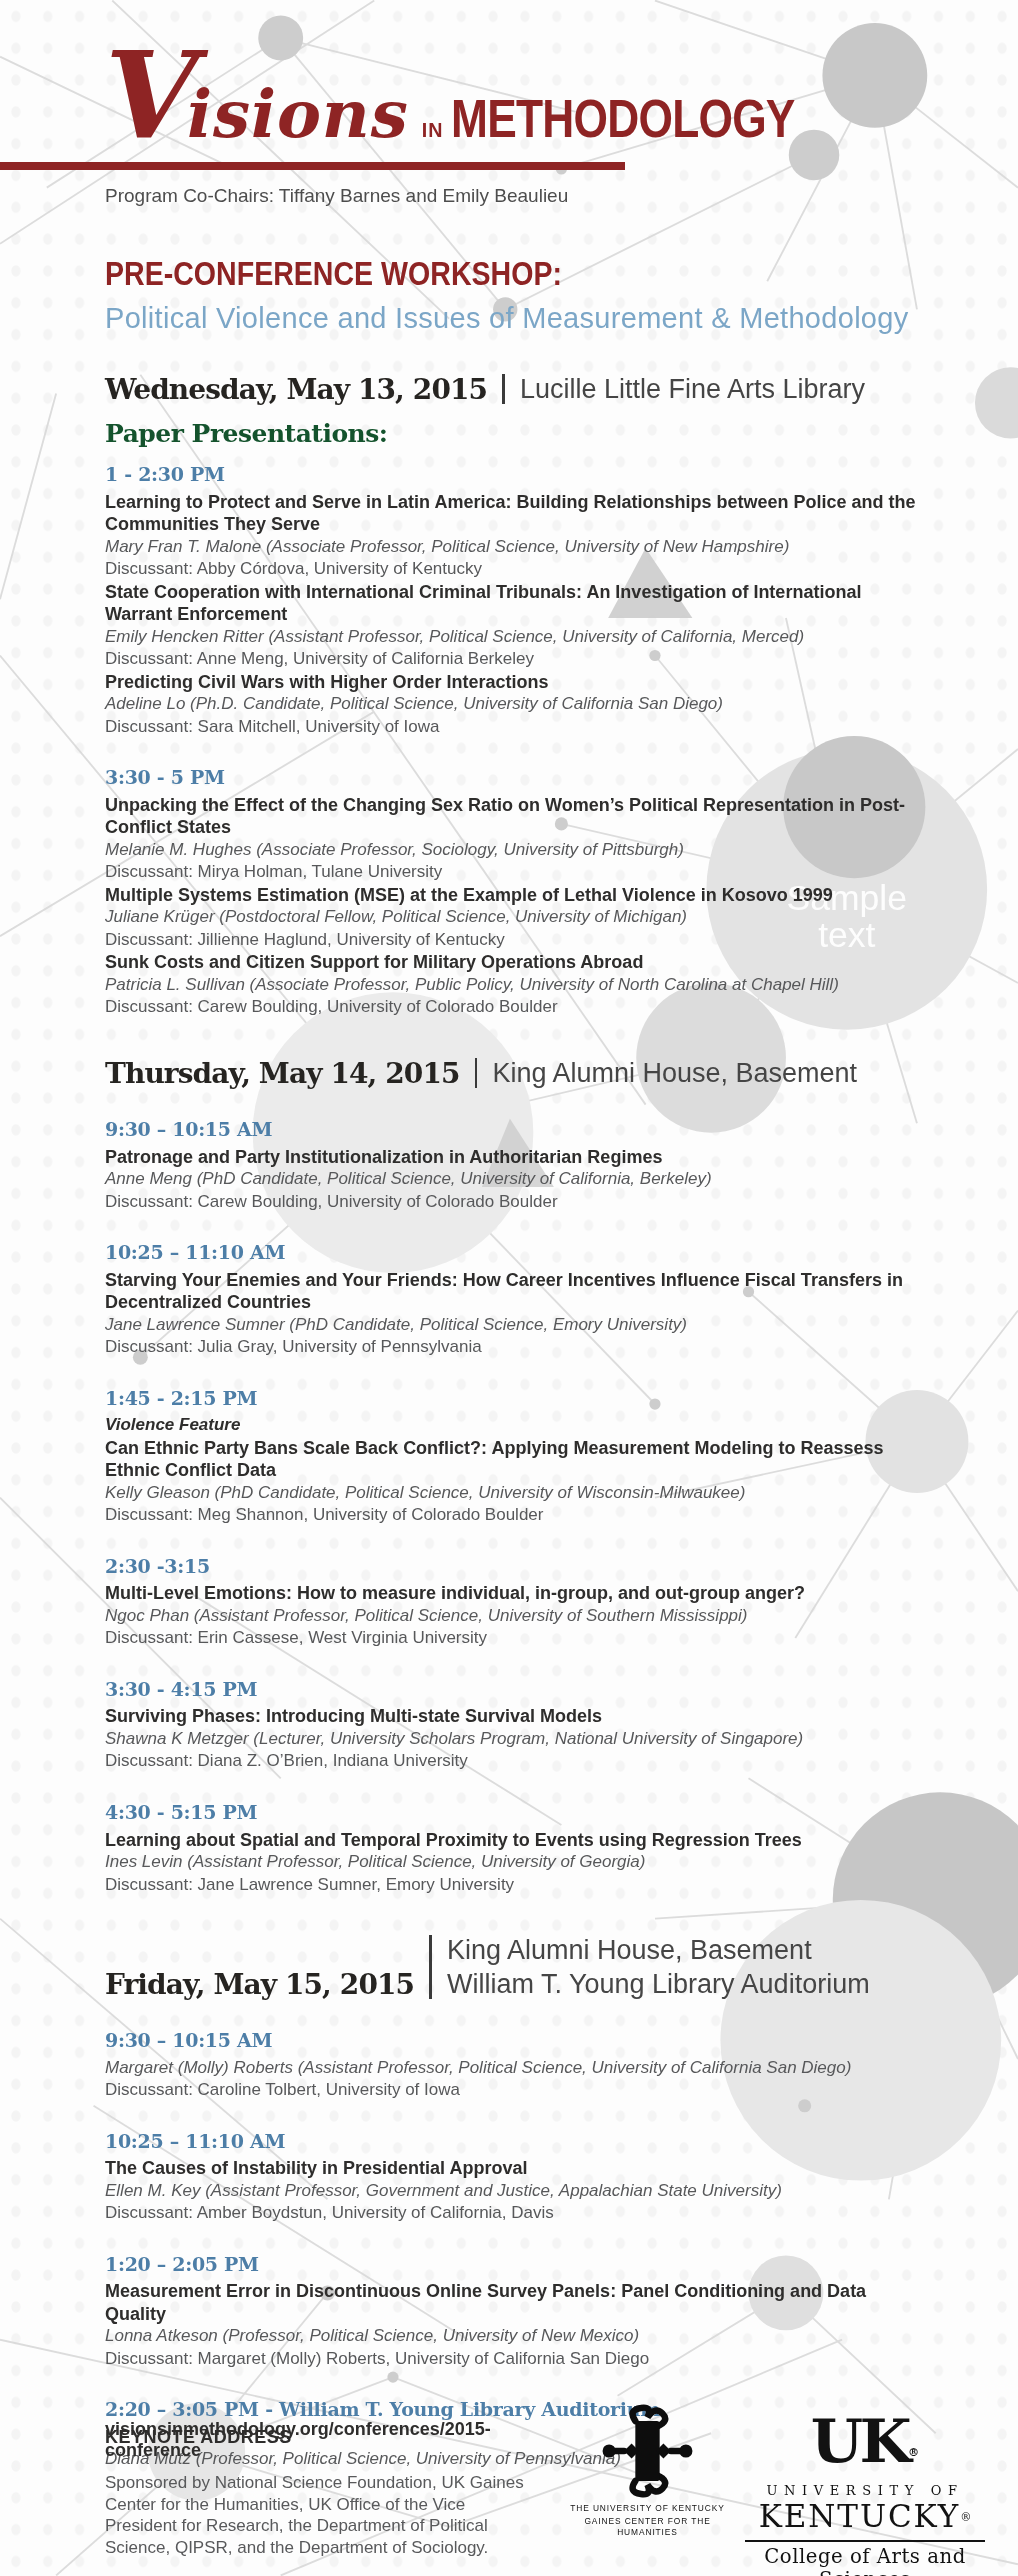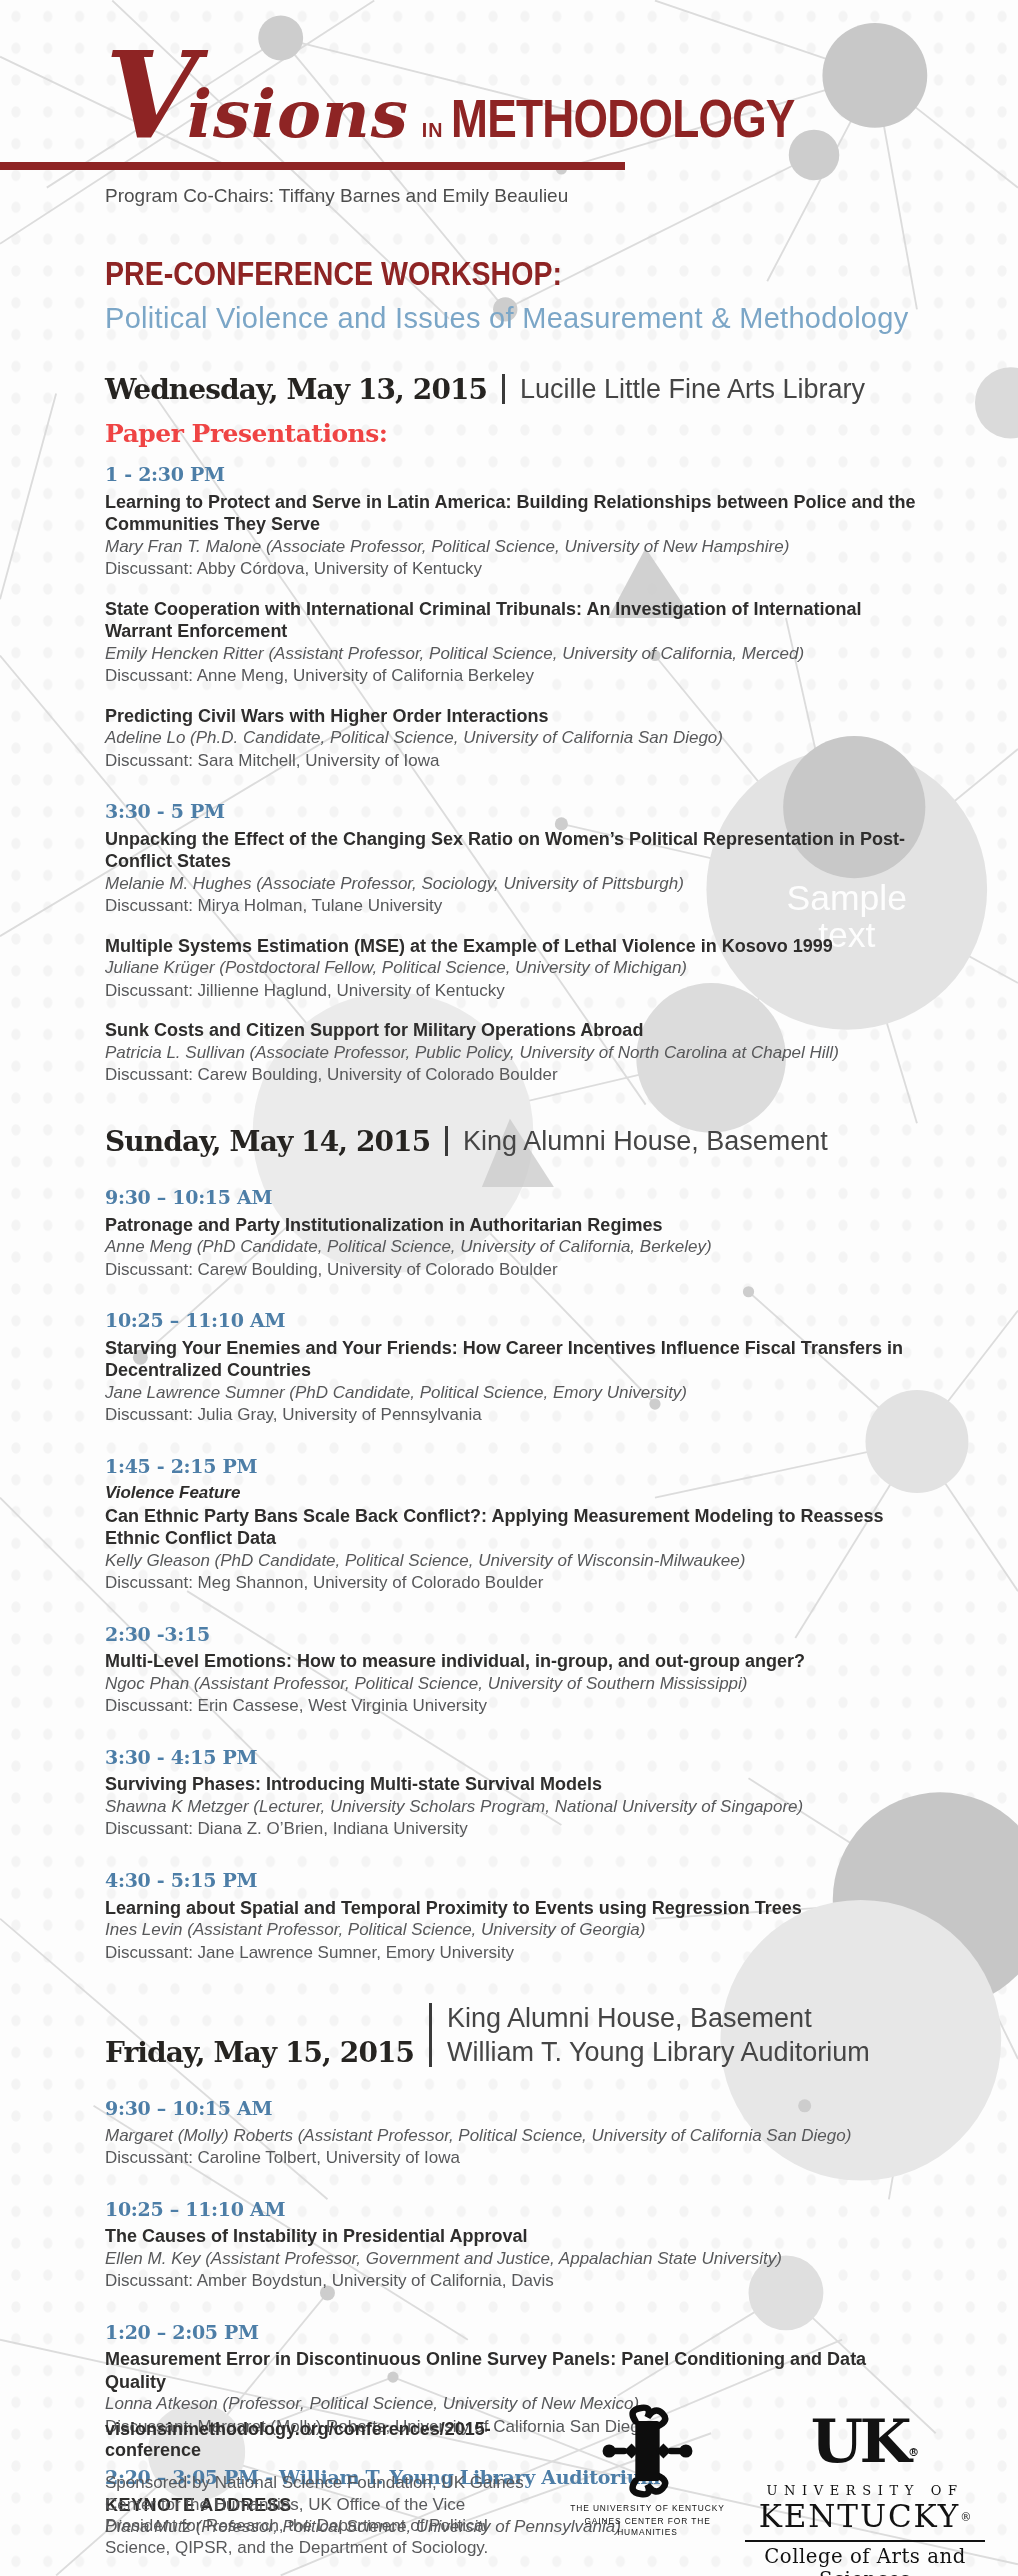--- a/index.html
+++ b/index.html
@@ -22,26 +22,26 @@
 
   
   .wk-label{margin-top:47px;font-size:34px;font-weight:700;color:#8e2424;letter-spacing:0;display:inline-block;transform:scaleX(.84);transform-origin:left;}
   .wk-title{margin-top:9.4px;font-size:29px;color:#7ba6c7;letter-spacing:0.3px;}
 
   
   .day-header{display:flex;align-items:flex-end;margin-top:37px;margin-bottom:13px;}
   .day-date{font-family:"DejaVu Serif",serif;font-weight:700;font-size:28px;color:#262421;letter-spacing:-0.9px;white-space:nowrap;}
   .day-sep{width:2.8px;align-self:stretch;background:#3a3a3a;margin:1.9px 15px;}
   .day-locs{font-size:27px;color:#454545;line-height:34px;}
-  .section-label{font-family:"DejaVu Serif",serif;font-weight:700;font-size:25px;color:#ef4444;margin:3.7px 0 9.4px 0;letter-spacing:-0.5px;}
+  .section-label{font-family:"DejaVu Serif",serif;font-weight:700;font-size:25px;color:#14532d;margin:3.7px 0 9.4px 0;letter-spacing:-0.5px;}
   .session{margin-top:28px;max-width:811px;}
   .session.first{margin-top:15px;}
   .time{font-family:"DejaVu Serif",serif;font-weight:700;font-size:19px;color:#4d7ea7;margin-bottom:5.6px;letter-spacing:-0.3px;}
   .paper{margin-top:0;}
-  .paper + .paper{margin-top:17px;}
+  .paper + .paper{}
   .p-feature{font-size:17px;font-weight:700;font-style:italic;line-height:22.5px;color:#2e2d2c;}
   .p-kicker{font-size:18px;font-weight:700;line-height:22.5px;letter-spacing:0.5px;color:#2e2d2c;}
   .p-title{font-size:18px;font-weight:700;line-height:22.5px;color:#2e2d2c;}
   .p-author{font-size:17px;font-style:italic;line-height:22.5px;color:#57585a;}
   .p-disc{font-size:17px;line-height:22.5px;color:#57585a;}
 
   
   .footer{position:absolute;left:105px;top:2419px;width:880px;display:flex;align-items:flex-start;}
   .f-left{width:423px;}
   .f-url{font-size:18px;font-weight:700;color:#2e2d2c;margin-bottom:11.2px;}
@@ -207,21 +207,21 @@
           </div>
           <div class="paper">
             <div class="p-title">Sunk Costs and Citizen Support for Military Operations Abroad</div>
             <div class="p-author">Patricia L. Sullivan (Associate Professor, Public Policy, University of North Carolina at Chapel Hill)</div>
             <div class="p-disc">Discussant: Carew Boulding, University of Colorado Boulder</div>
           </div>
         </div>
       </section>
       <section class="day">
         <div class="day-header">
-          <span class="day-date">Sunday, May 14, 2015</span>
+          <span class="day-date">Thursday, May 14, 2015</span>
           <span class="day-sep"></span>
           <span class="day-locs">
             <div class="day-loc">King Alumni House, Basement</div>
           </span>
         </div>
         <div class="session">
           <div class="time">9:30 – 10:15 AM</div>
           <div class="paper">
             <div class="p-title">Patronage and Party Institutionalization in Authoritarian Regimes</div>
             <div class="p-author">Anne Meng (PhD Candidate, Political Science, University of California, Berkeley)</div>

